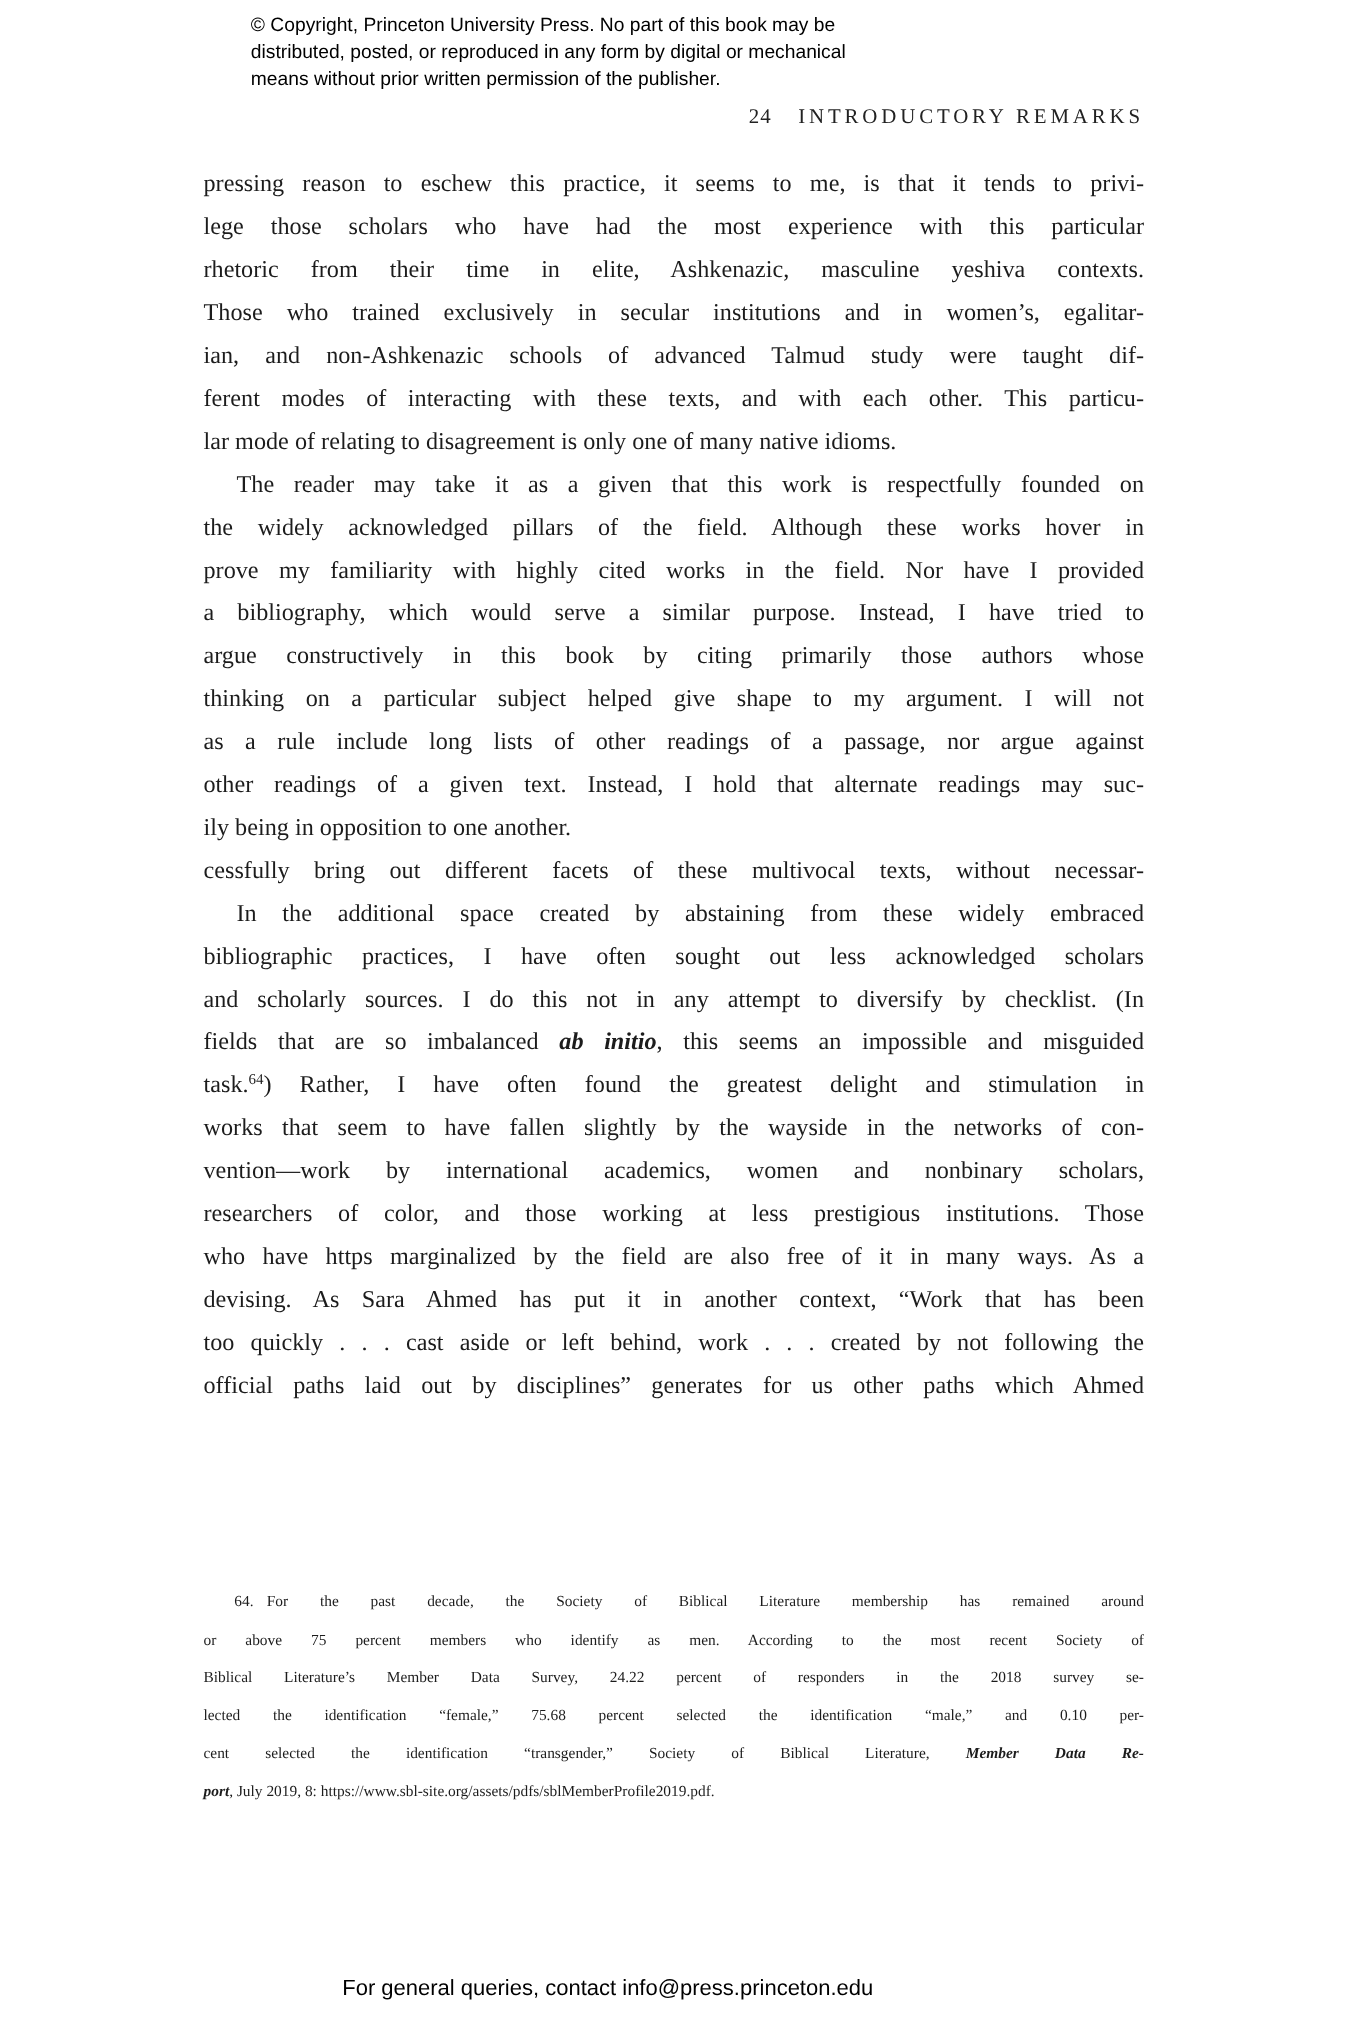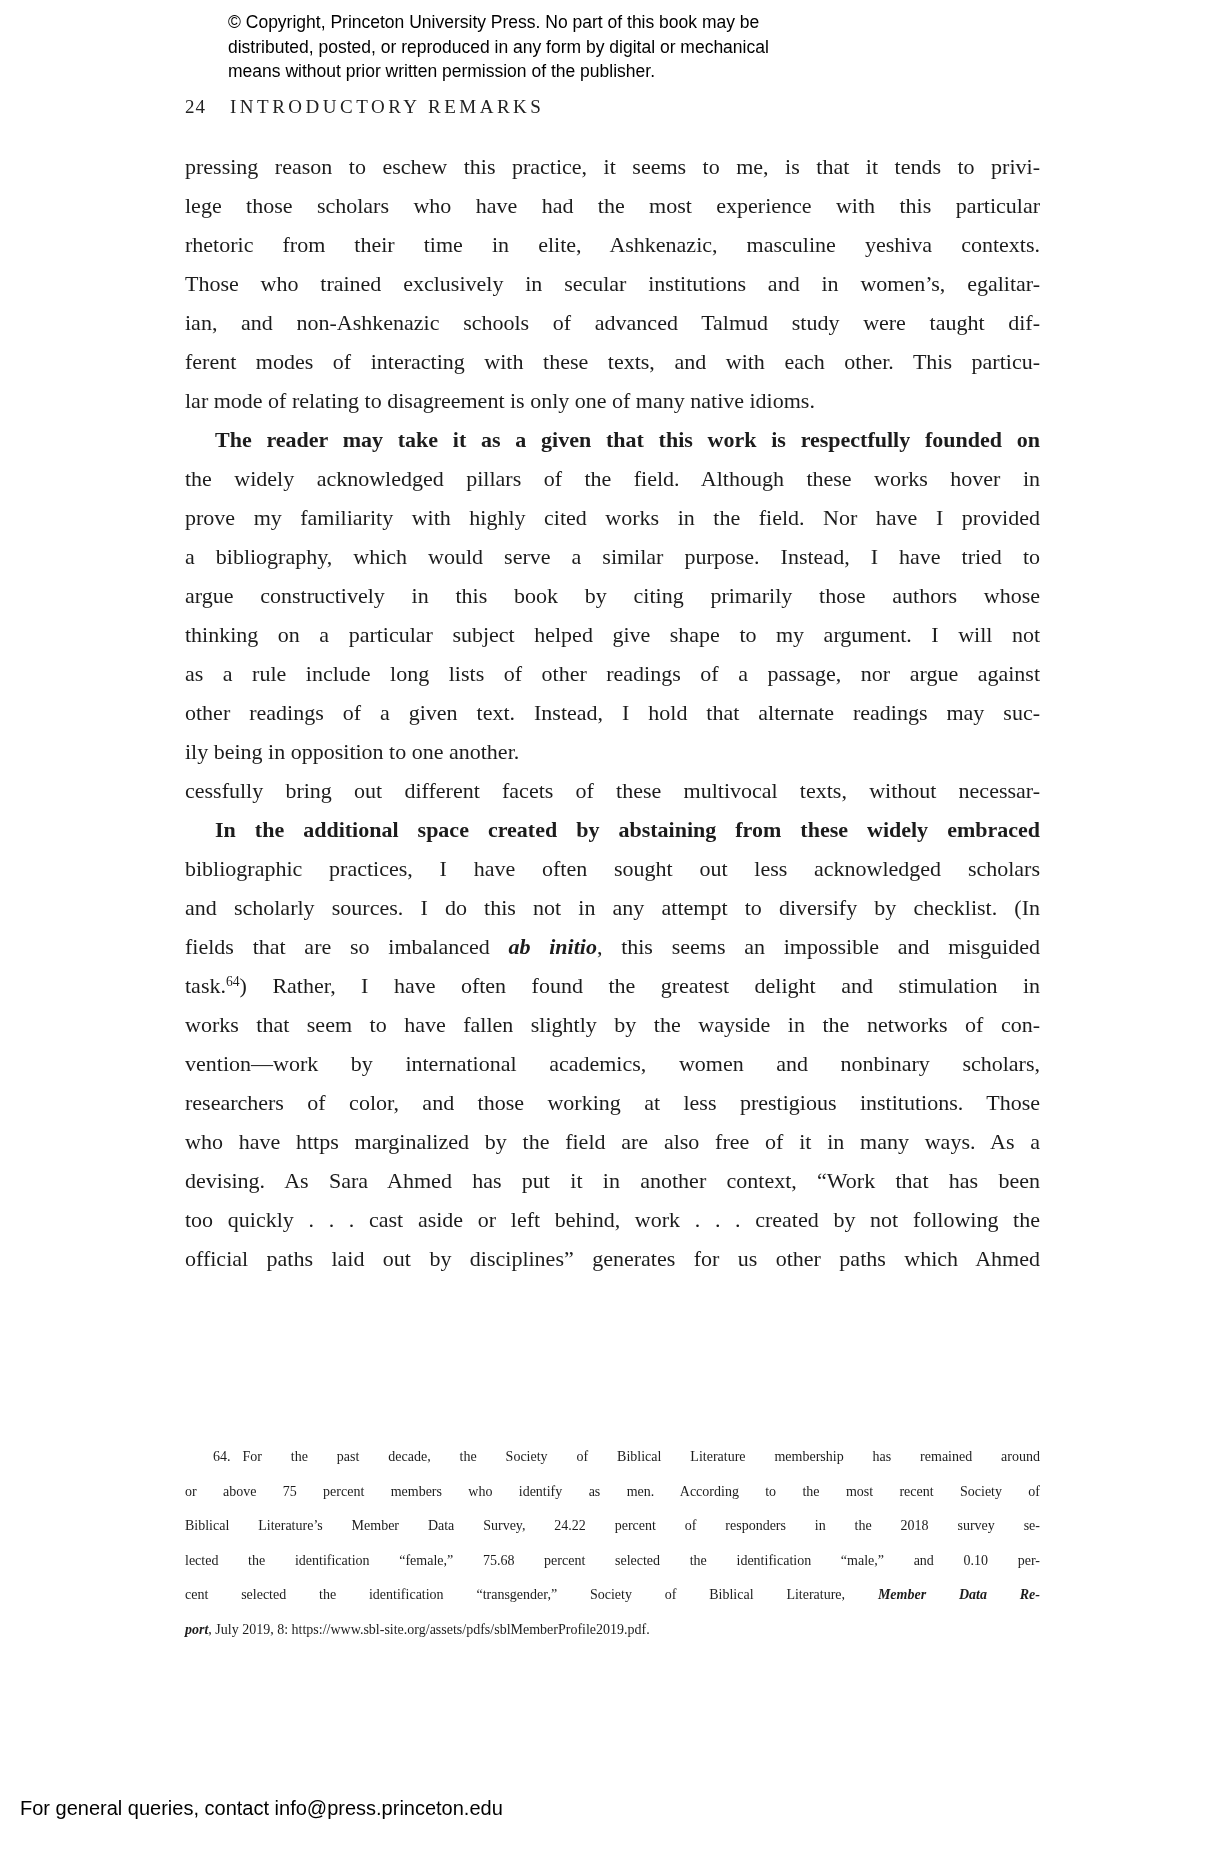--- a/index.html
+++ b/index.html
@@ -25,21 +25,21 @@
     font-size: 17.5px;
     line-height: 24.5px;
     color: #000000;
   }
   
   .running-head {
     position: absolute;
     left: 185px;
     top: 96px;
     width: 855px;
-    text-align: left;
+    text-align: right;
     font-size: 19px;
     letter-spacing: 3.5px;
     color: #222222;
     white-space: nowrap;
   }
   .running-head .pagenum {
     margin-right: 24px;
     letter-spacing: 1px;
   }
   
@@ -50,21 +50,21 @@
     width: 855px;
     font-size: 22px;
     line-height: 39px;
   }
   .ln {
     text-align: justify;
     text-align-last: justify;
     text-justify: inter-word;
   }
   .ln.last  { text-align-last: left; }
-  .ln.indent { text-indent: 30px; font-weight: bold; }
+  .ln.indent { text-indent: 30px; }
   .it { font-style: italic; font-weight: bold; }
   .fnref {
     font-size: 0.62em;
     vertical-align: 0.55em;
     line-height: 0;
   }
   
   .footnote {
     position: absolute;
     left: 185px;
@@ -74,25 +74,24 @@
     line-height: 34.5px;
   }
   .footnote .ln.first { text-indent: 28px; }
   .fn-num { margin-right: 12px; }
   
   .pagefooter {
     position: absolute;
     left: 0;
     top: 1797px;
     width: 1105px;
-    text-align: left;
+    text-align: center;
     font-family: "Liberation Sans", sans-serif;
     font-size: 20px;
     color: #000000;
-    padding-left: 20px;
   }
 </style>
 </head>
 <body>
 
 <div class="page">
 
   <div class="copyright">
     <div>© Copyright, Princeton University Press. No part of this book may be</div>
     <div>distributed, posted, or reproduced in any form by digital or mechanical</div>

